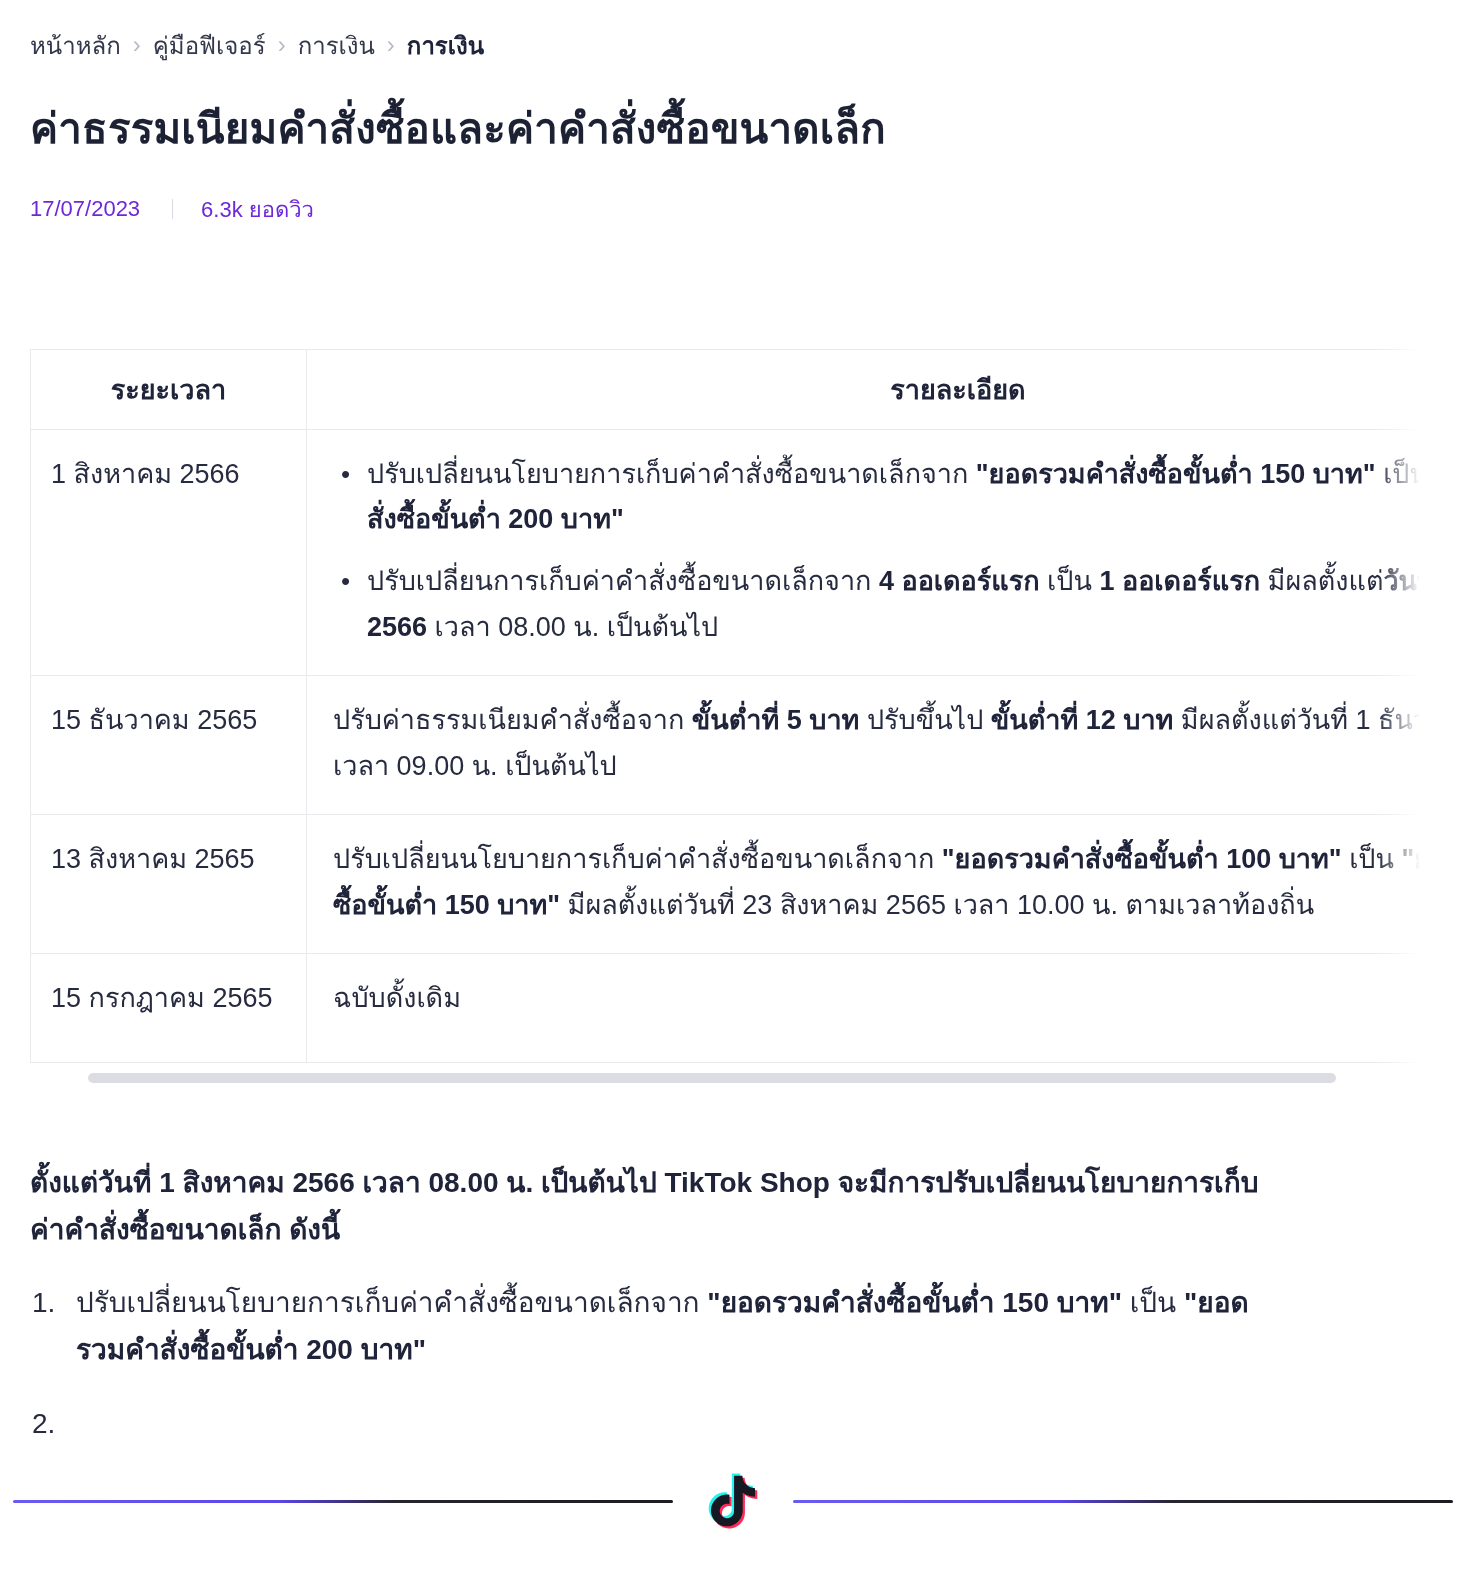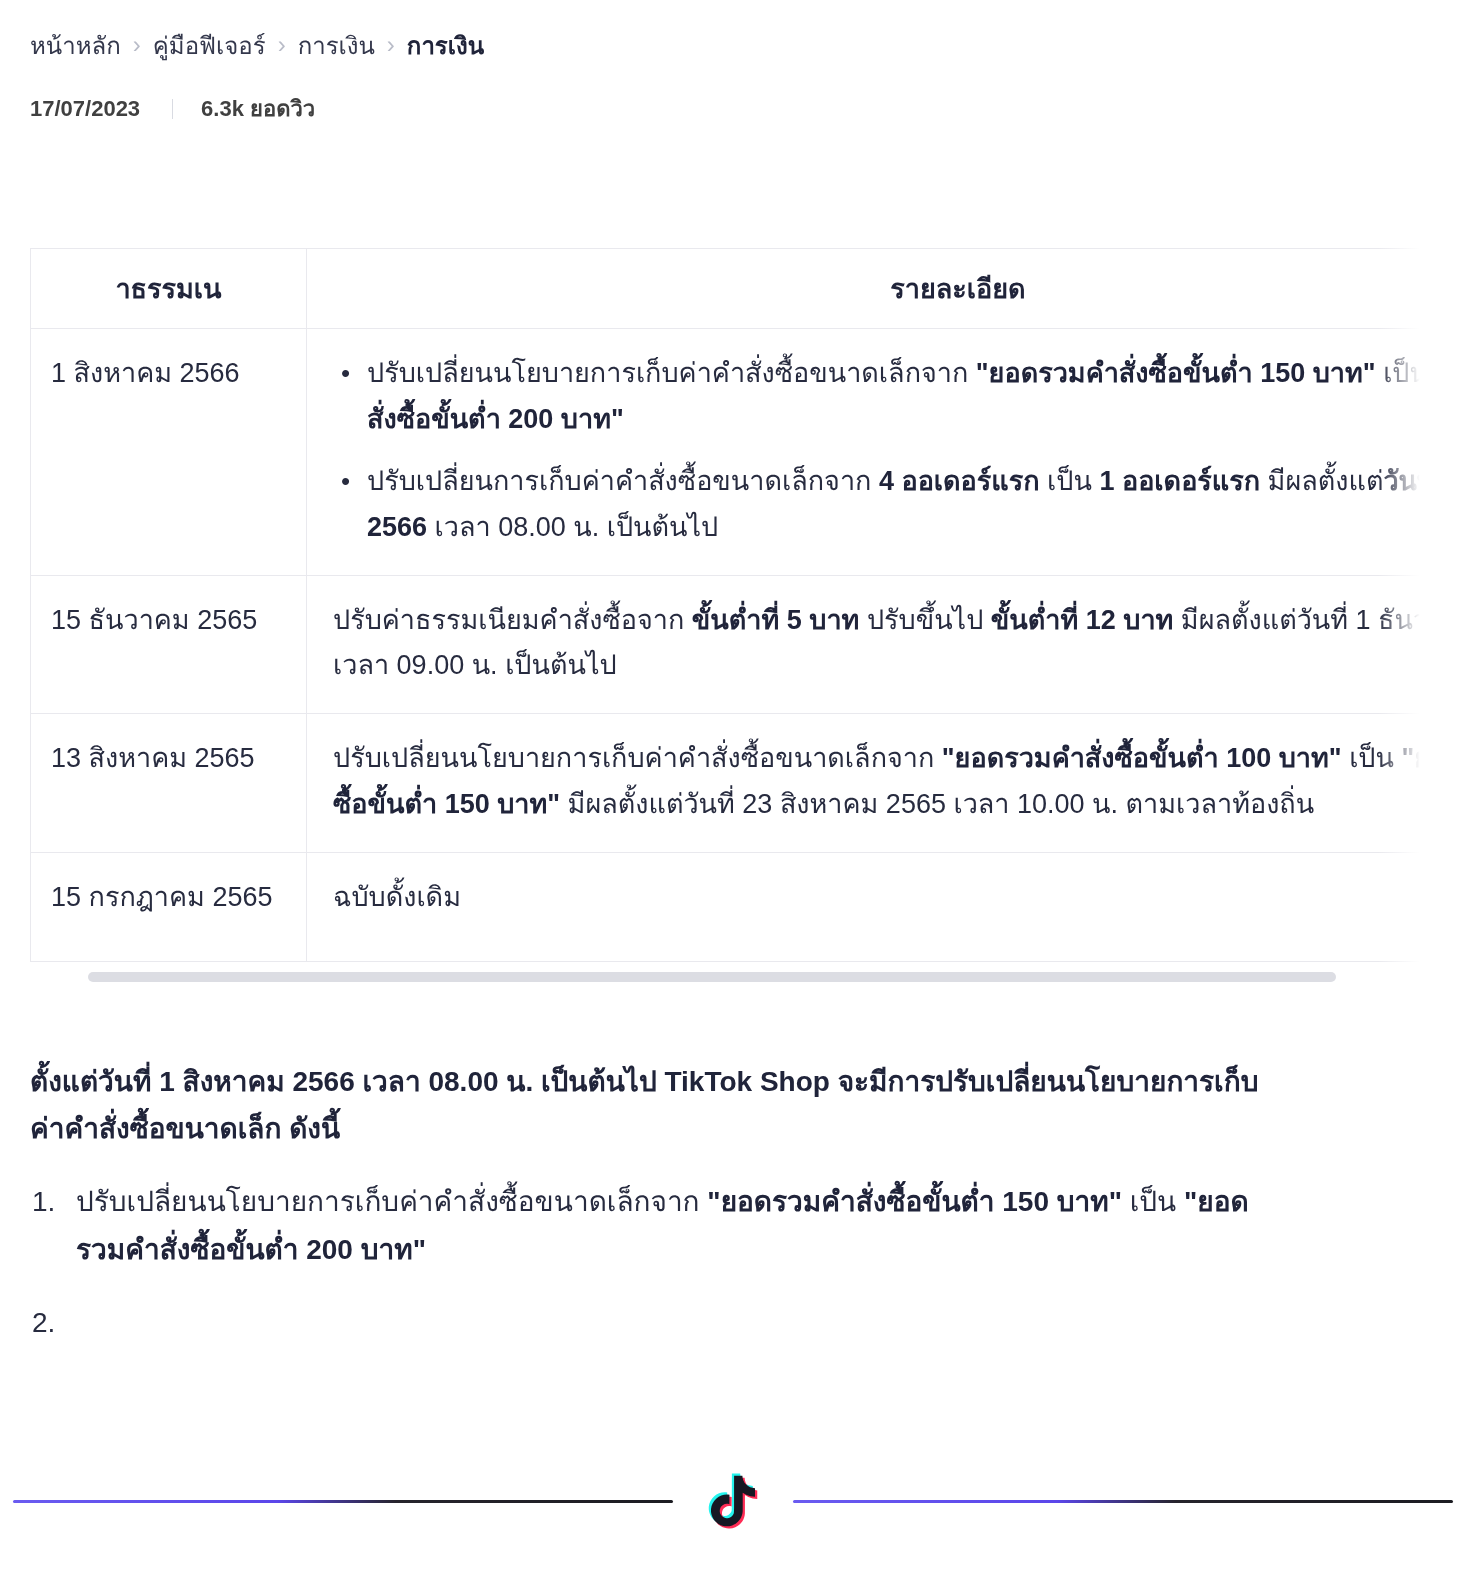--- a/index.html
+++ b/index.html
@@ -20,21 +20,21 @@
   .crumb { text-decoration:none; color:#34384C; cursor:pointer; white-space:nowrap; }
   .crumb.current { font-weight:700; color:#20243A; }
   .crumb-sep { color:#B9BCC8; font-size:24px; line-height:1; transform:translateY(-1px); }
 
   
   .page-title {
     margin-top:38px; font-size:42px; font-weight:700; color:#1D2134;
     line-height:1.25; letter-spacing:0.2px;
   }
   .meta-row {
-    margin-top:26px; display:flex; align-items:center; font-size:22px; color:#404040;font-weight:bold;
+    margin-top:36px; display:flex; align-items:center; font-size:22px; color:#6d28d9;
   }
   .meta-divider { width:1px; height:20px; background:#D9DBE2; margin:0 28px 0 32px; }
 
   
   .table-viewport {
     margin-top:122px; width:1406px; overflow:hidden; position:relative;
   }
   .table-fade {
     position:absolute; top:0; right:0; bottom:0; width:58px;
     background:linear-gradient(90deg, rgba(255,255,255,0) 0%, #ffffff 72%);
@@ -108,36 +108,37 @@
     <nav class="breadcrumb">
       <a class="crumb">หน้าหลัก</a>
       <span class="crumb-sep">›</span>
       <a class="crumb">คู่มือฟีเจอร์</a>
       <span class="crumb-sep">›</span>
       <a class="crumb">การเงิน</a>
       <span class="crumb-sep">›</span>
       <a class="crumb current">การเงิน</a>
     </nav>
 
+    <h1 class="page-title">ค่าธรรมเนียมคำสั่งซื้อและค่าคำสั่งซื้อขนาดเล็ก</h1>
 
     <div class="meta-row">
       <span>17/07/2023</span>
       <span class="meta-divider"></span>
       <span>6.3k ยอดวิว</span>
     </div>
 
     <div class="table-viewport">
       <table class="fee-table">
         <colgroup>
             <col class="col-period">
             <col>
           </colgroup>
         <thead>
           <tr>
-            <th>าธรรมเน</th>
+            <th>ระยะเวลา</th>
             <th>รายละเอียด</th>
           </tr>
         </thead>
         <tbody>
           <tr>
             <td class="period-cell"><span class="period-text">1 สิงหาคม 2566</span></td>
             <td class="detail-cell">
               <ul class="bullet-list">
                 <li><span><span>ปรับเปลี่ยนนโยบายการเก็บค่าคำสั่งซื้อขนาดเล็กจาก </span><b>"ยอดรวมคำสั่งซื้อขั้นต่ำ 150 บาท"</b><span> เป็น </span><b>"ยอดรวมคำสั่งซื้อขั้นต่ำ 200 บาท"</b></span></li>
                 <li><span><span>ปรับเปลี่ยนการเก็บค่าคำสั่งซื้อขนาดเล็กจาก </span><b>4 ออเดอร์แรก</b><span> เป็น </span><b>1 ออเดอร์แรก</b><span> มีผลตั้งแต่</span><b>วันที่ 1 สิงหาคม 2566</b><span> เวลา 08.00 น. เป็นต้นไป</span></span></li>

